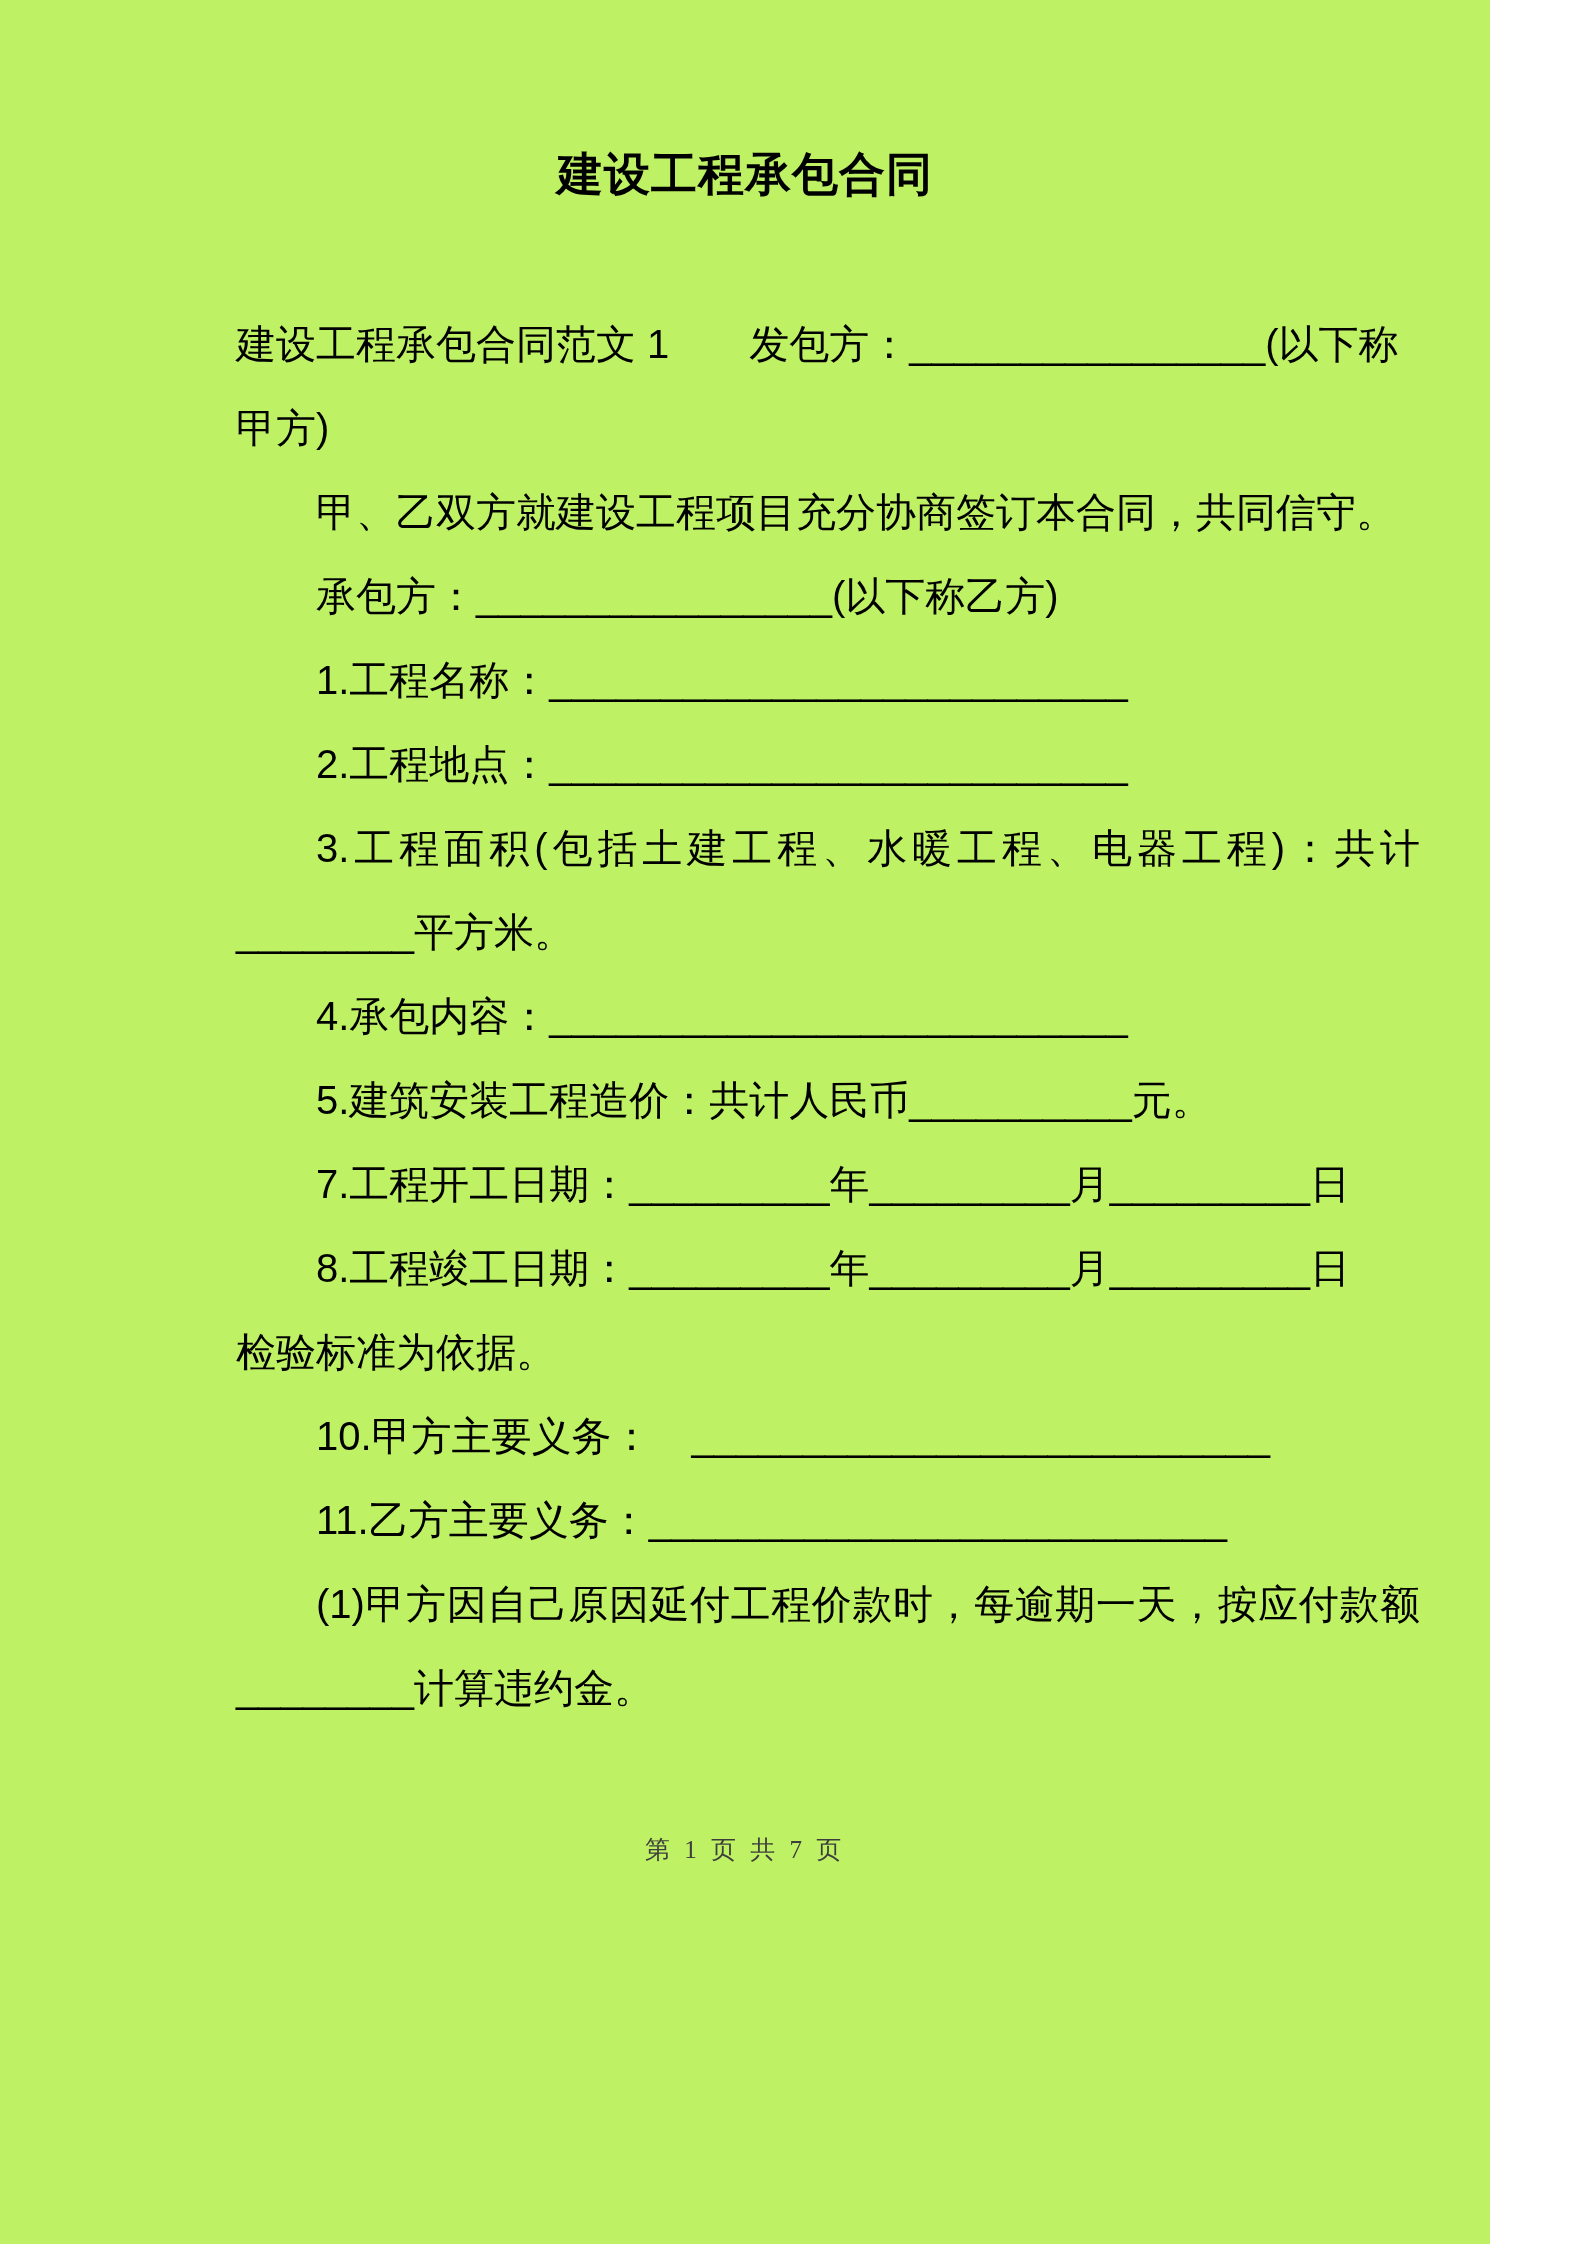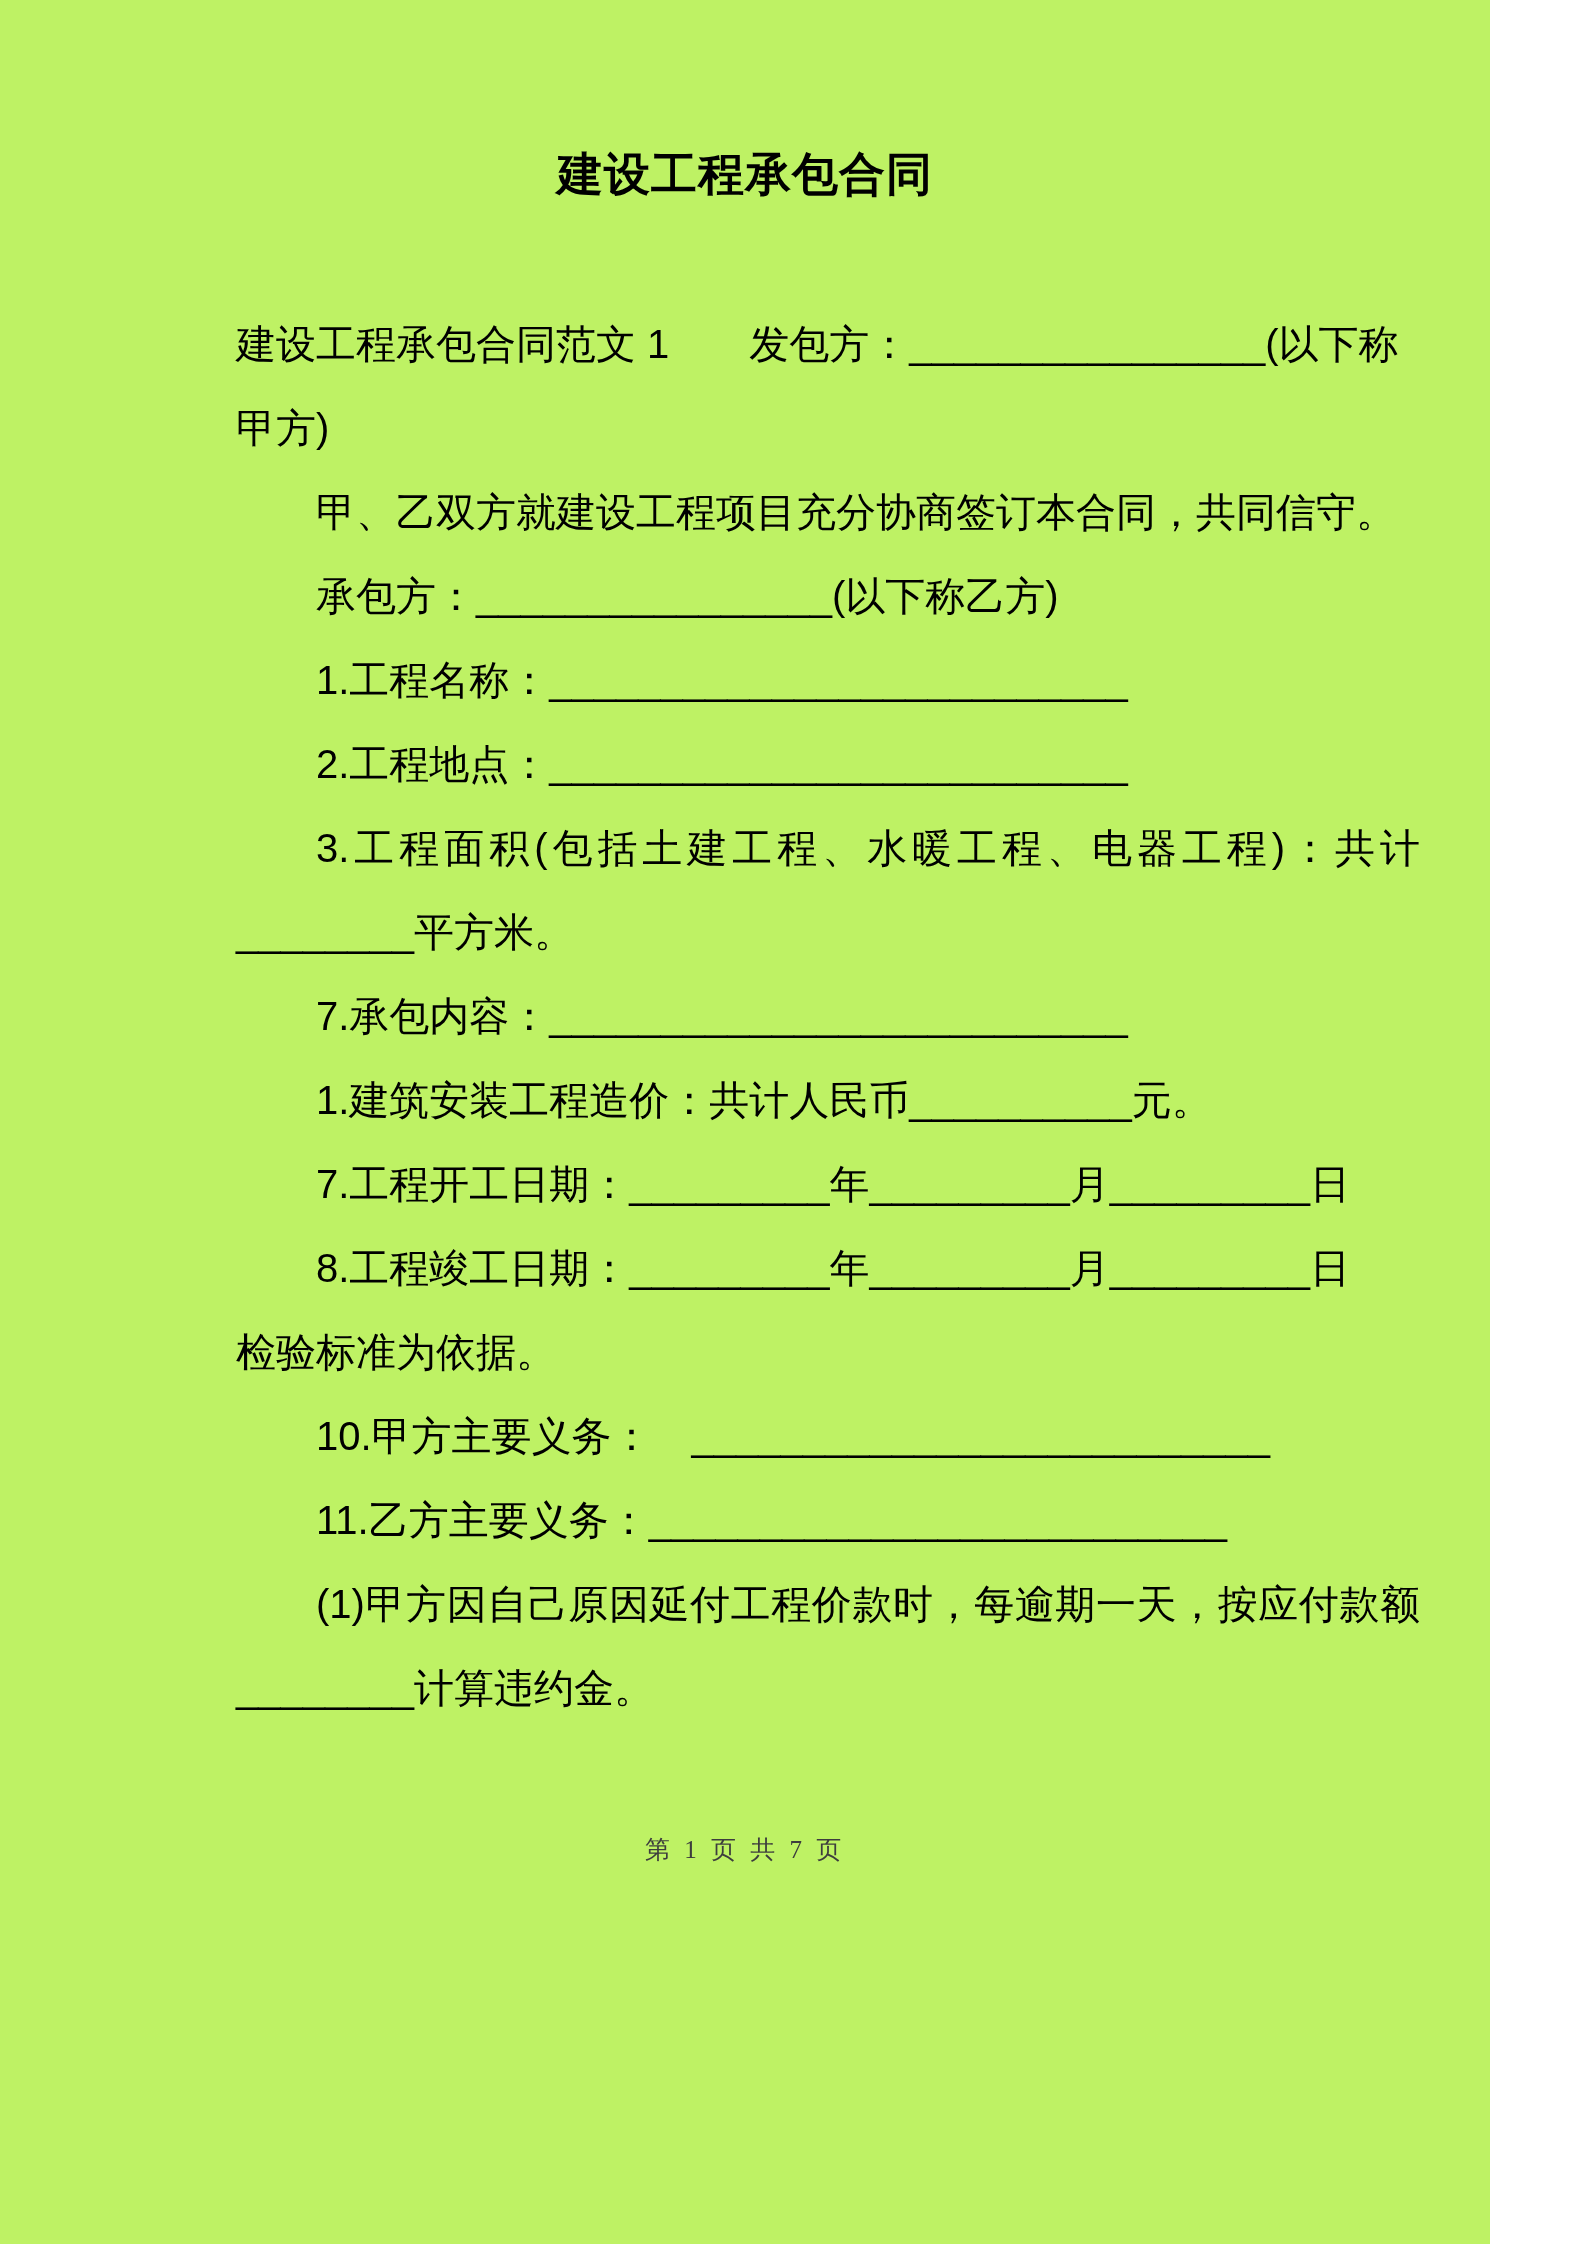--- a/index.html
+++ b/index.html
@@ -75,23 +75,23 @@
 
     <div class="ln indent">承包方：________________(以下称乙方)</div>
 
     <div class="ln indent">1.工程名称：__________________________</div>
 
     <div class="ln indent">2.工程地点：__________________________</div>
 
     <div class="ln indent spread">3.工程面积(包括土建工程、水暖工程、电器工程)：共计</div>
     <div class="ln">________平方米。</div>
 
-    <div class="ln indent">7.承包内容：__________________________</div>
+    <div class="ln indent">4.承包内容：__________________________</div>
 
-    <div class="ln indent">1.建筑安装工程造价：共计人民币__________元。</div>
+    <div class="ln indent">5.建筑安装工程造价：共计人民币__________元。</div>
 
 
     <div class="ln indent">7.工程开工日期：_________年_________月_________日</div>
 
     <div class="ln indent">8.工程竣工日期：_________年_________月_________日</div>
 
     <div class="ln">检验标准为依据。</div>
 
     <div class="ln indent">10.甲方主要义务：　__________________________</div>
 

